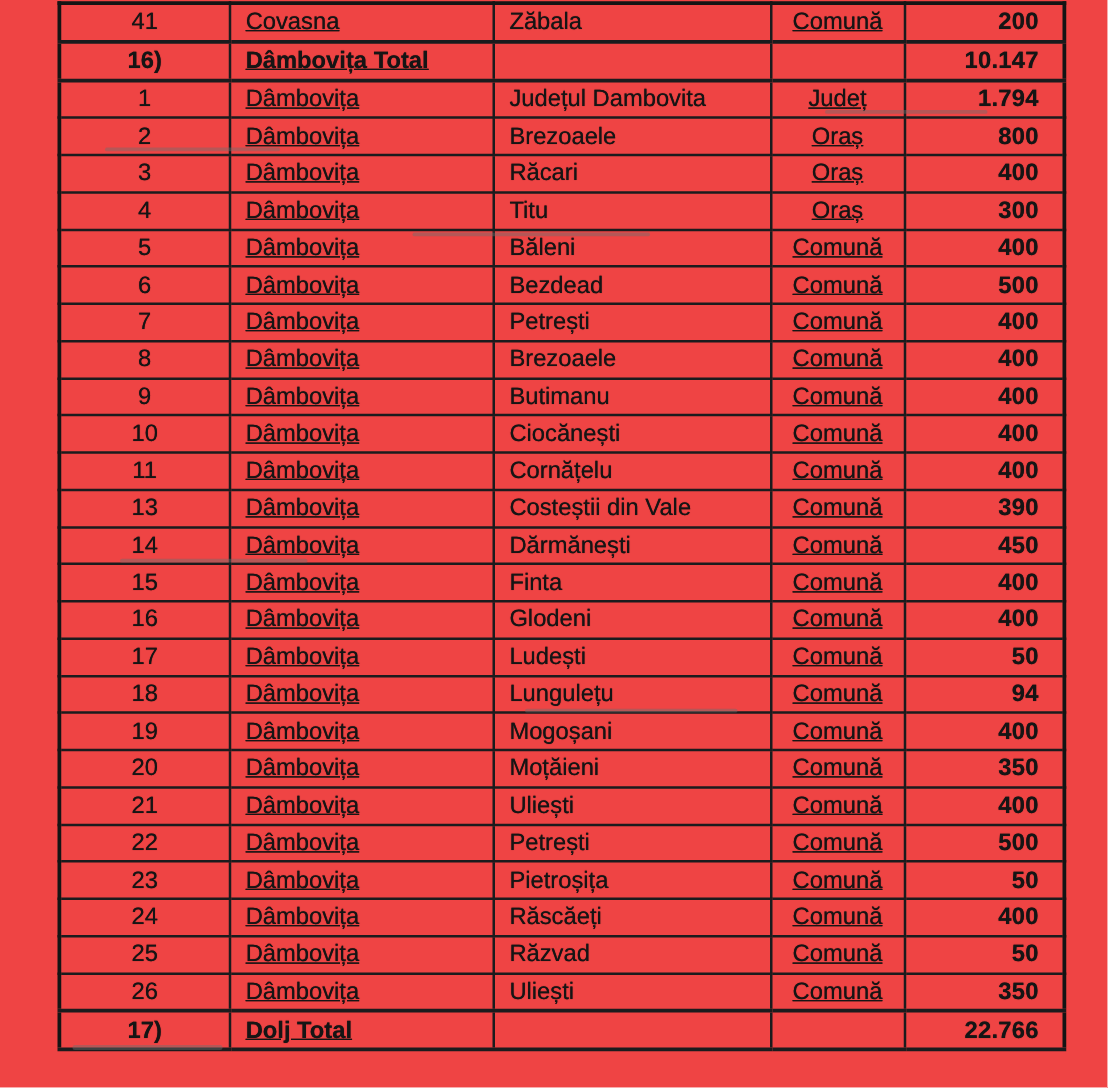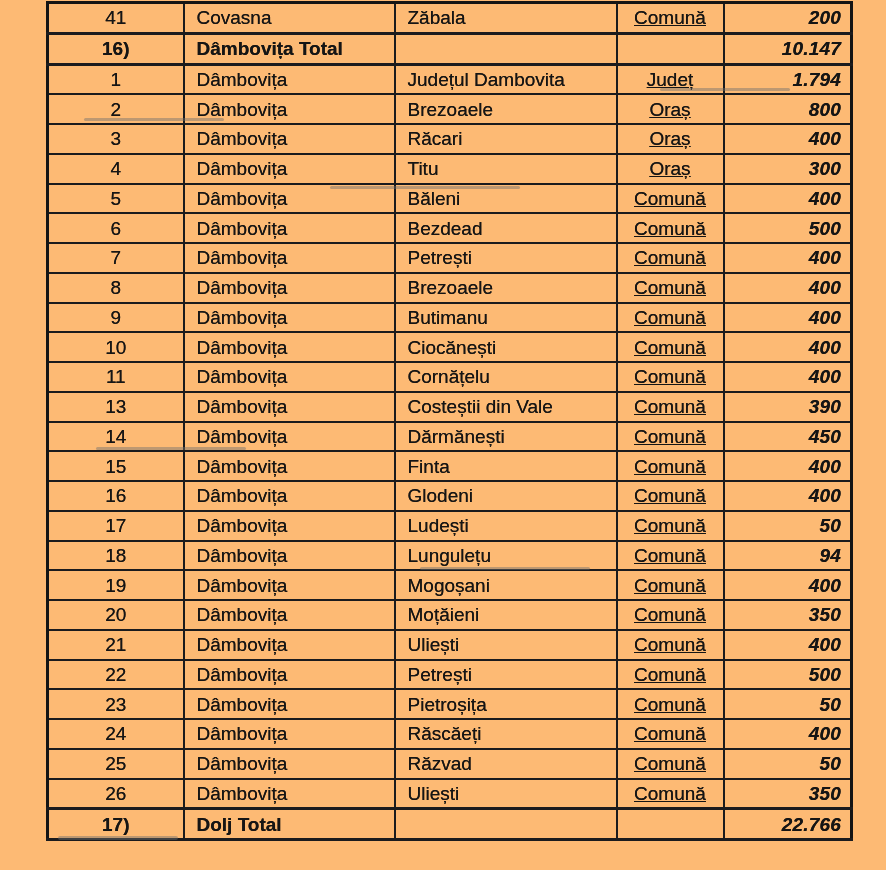--- a/index.html
+++ b/index.html
@@ -11,21 +11,21 @@
     width: 886px;
     height: 870px;
     position: relative;
     overflow: hidden;
     font-family: "Liberation Sans", sans-serif;
     -webkit-font-smoothing: antialiased;
   }
   .page {
     position: absolute;
     inset: 0;
-    background: #fdba74;
+    background: #ef4444;
   }
   table.scan-table {
     position: absolute;
     left: 46px;
     top: 1px;
     width: 804px;
     border-collapse: collapse;
     table-layout: fixed;
     border: 3px solid #141414;
   }
@@ -45,24 +45,24 @@
     white-space: nowrap;
     overflow: hidden;
     text-shadow: 0 0 0.6px rgba(10,10,10,0.85);
     vertical-align: middle;
   }
   
   tr:nth-child(3n) td   { border-top-color: #060606; border-top-width: 2px; }
   tr:nth-child(4n+1) td { border-top-color: #2e2e2e; }
 
   td.no     { text-align: center; }
-  td.county { text-align: left; padding-left: 12px; }
+  td.county { text-align: left; padding-left: 12px; text-decoration: underline; }
   td.locality { text-align: left; padding-left: 12px; }
   td.type   { text-align: center; text-decoration: underline; }
-  td.amount { text-align: right; padding-right: 9px; font-weight: bold; letter-spacing: 0.2px; font-style: italic; }
+  td.amount { text-align: right; padding-right: 19px; font-weight: bold; letter-spacing: 0.2px; }
 
   tr.total-row td { font-weight: bold; }
   tr.total-row td { border-top-width: 3px; border-bottom-width: 3px; }
 
   
   .artifact {
     position: absolute;
     background: #6e6e6e;
     opacity: 0.45;
     border-radius: 2px;

